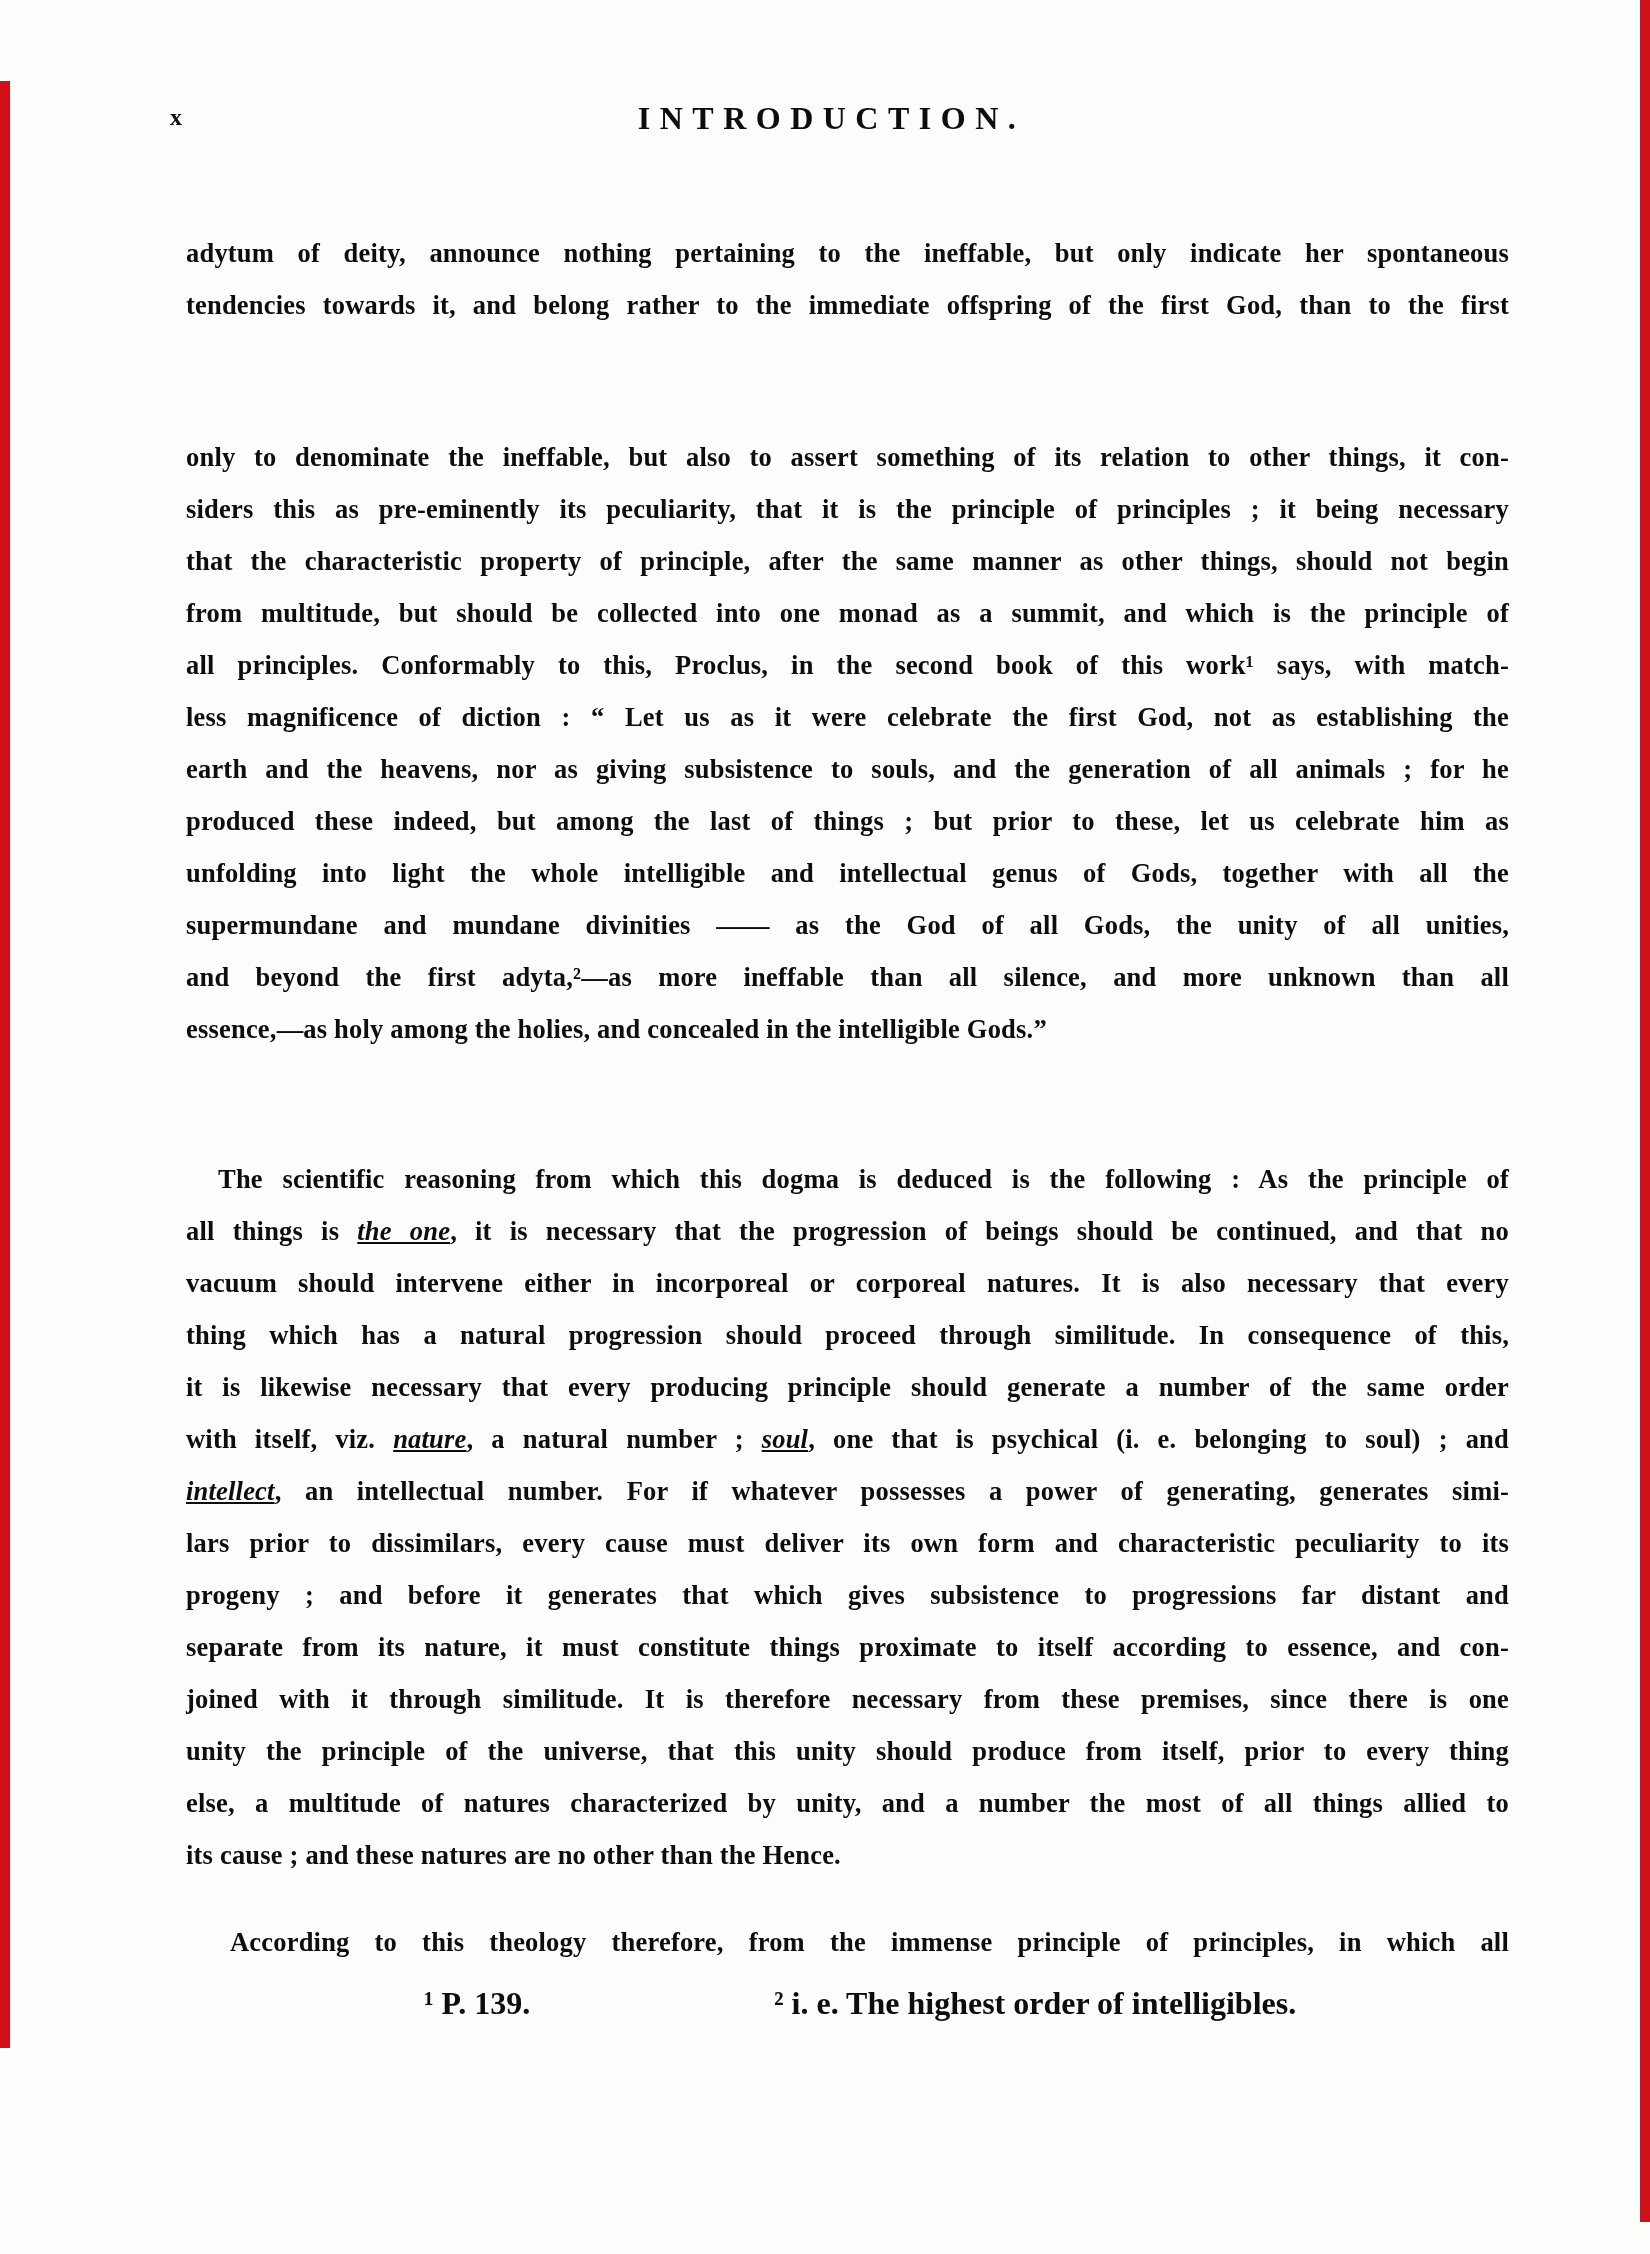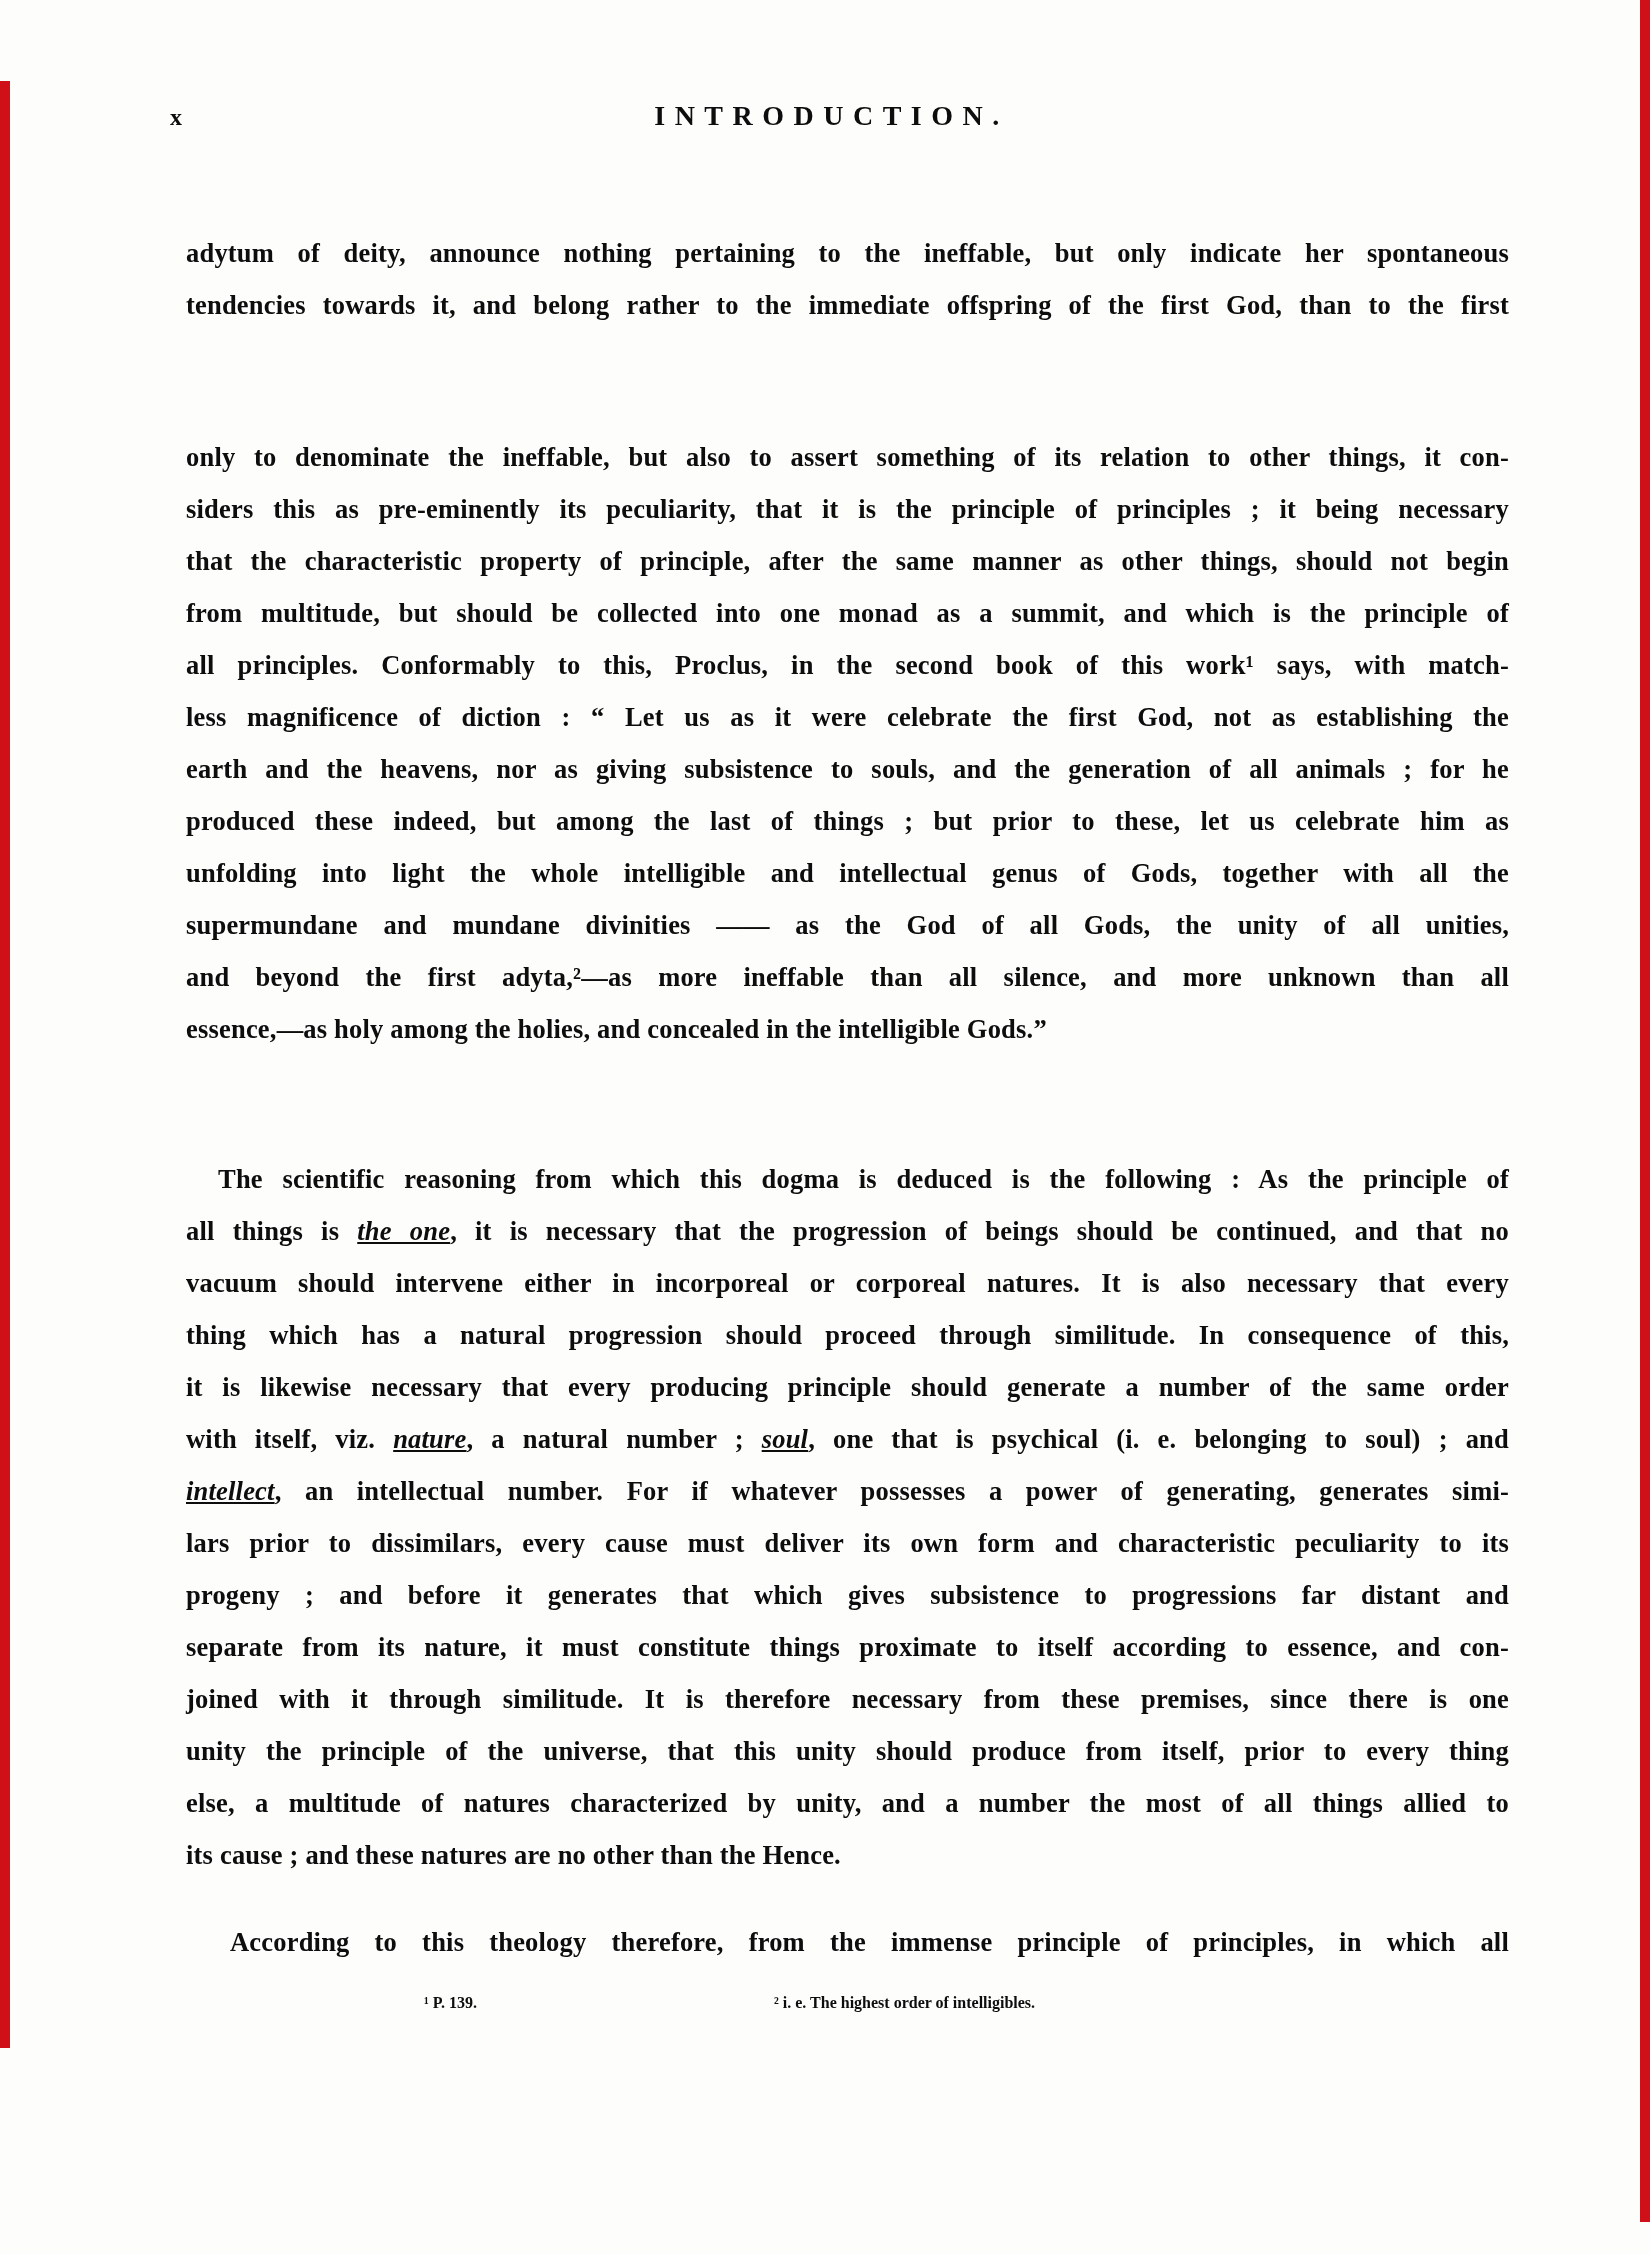--- a/index.html
+++ b/index.html
@@ -19,41 +19,41 @@
   .red-edge.right { right: 0; top: 0;    width: 10.4px; height: 2222px; }
 
   
   .header { position: absolute; left: 170px; width: 1323px; top: 100px; height: 34px; }
   .pageno {
     position: absolute; left: 0; top: 3.8px;
     font-size: 24px; font-weight: bold; letter-spacing: 1.9px;
   }
   .title {
     display: block; text-align: center;
-    font-size: 28px; font-weight: bold; letter-spacing: 9.5px;
+    font-size: 32px; font-weight: bold; letter-spacing: 9.5px;
     word-spacing: 3.8px;
   }
 
   
   .para { position: absolute; left: 186px; width: 1323px; }
   .line {
     font-size: 26.5px; font-weight: bold;
     line-height: 52px; height: 52px;
     text-align: justify; text-align-last: justify;
     letter-spacing: 0.2px;
     white-space: normal;
   }
   .line.end { text-align-last: left; }
   .line.ind34 { padding-left: 32px; }
   .line.ind47 { padding-left: 44px; }
   .it { font-style: italic; text-decoration: underline; }
 
   
   .footnotes { position: absolute; left: 170px; width: 1323px; top: 1984px; height: 47px; }
-  .footnote { position: absolute; font-size: 16px; font-weight: bold; line-height: 38px; }
+  .footnote { position: absolute; font-size: 32px; font-weight: bold; line-height: 38px; }
   .footnote.f1 { left: 254px; }
   .footnote.f2 { left: 604px; }
 </style>
 </head>
 <body style="background: rgb(253, 253, 251); color: rgb(13, 13, 13);">
 
 <div class="page">
 
   <div class="red-edge left"></div>
   <div class="red-edge right"></div>

